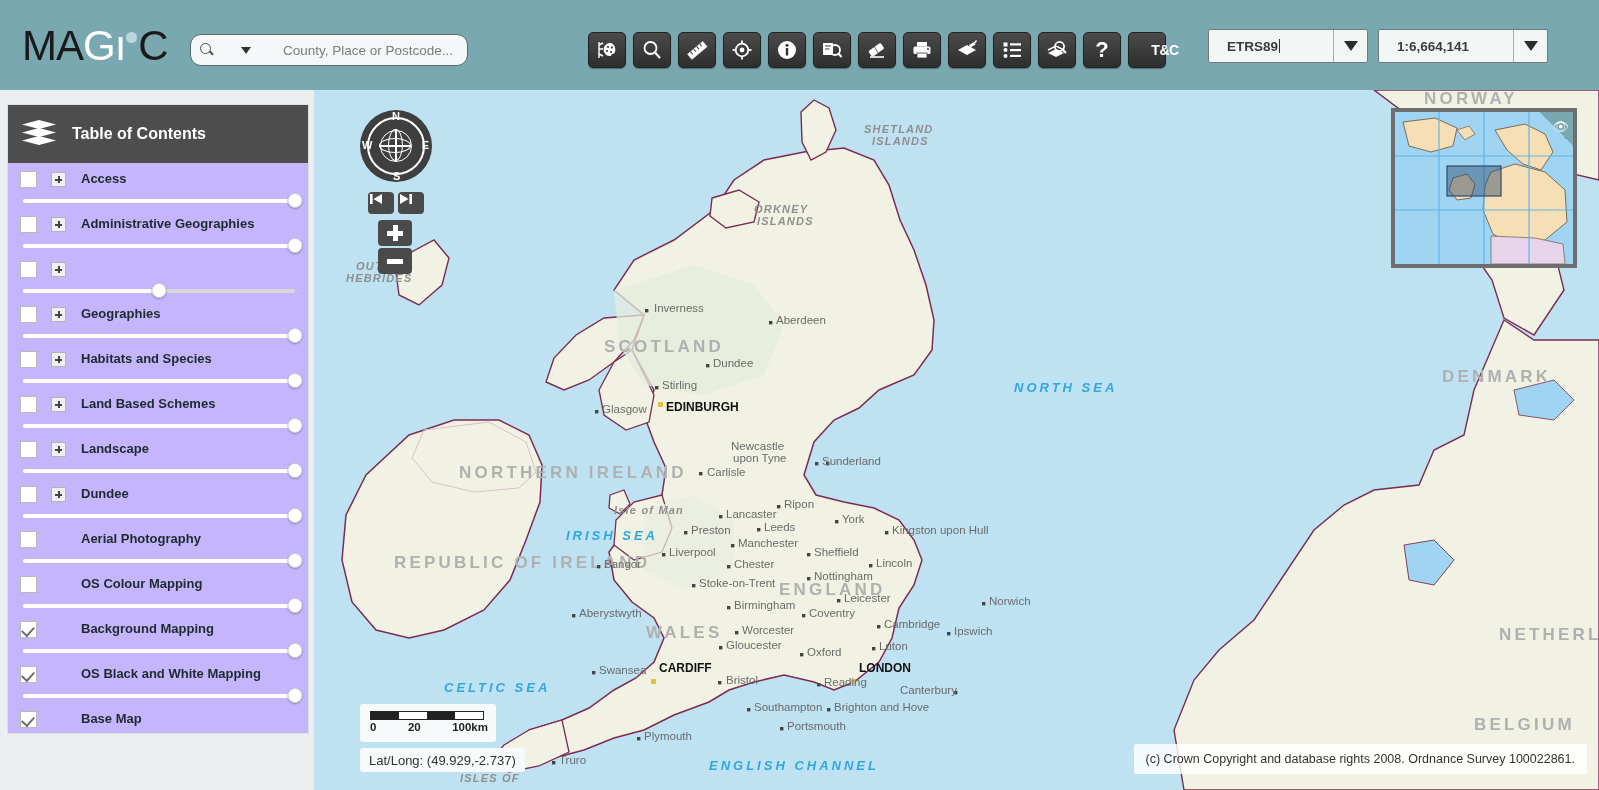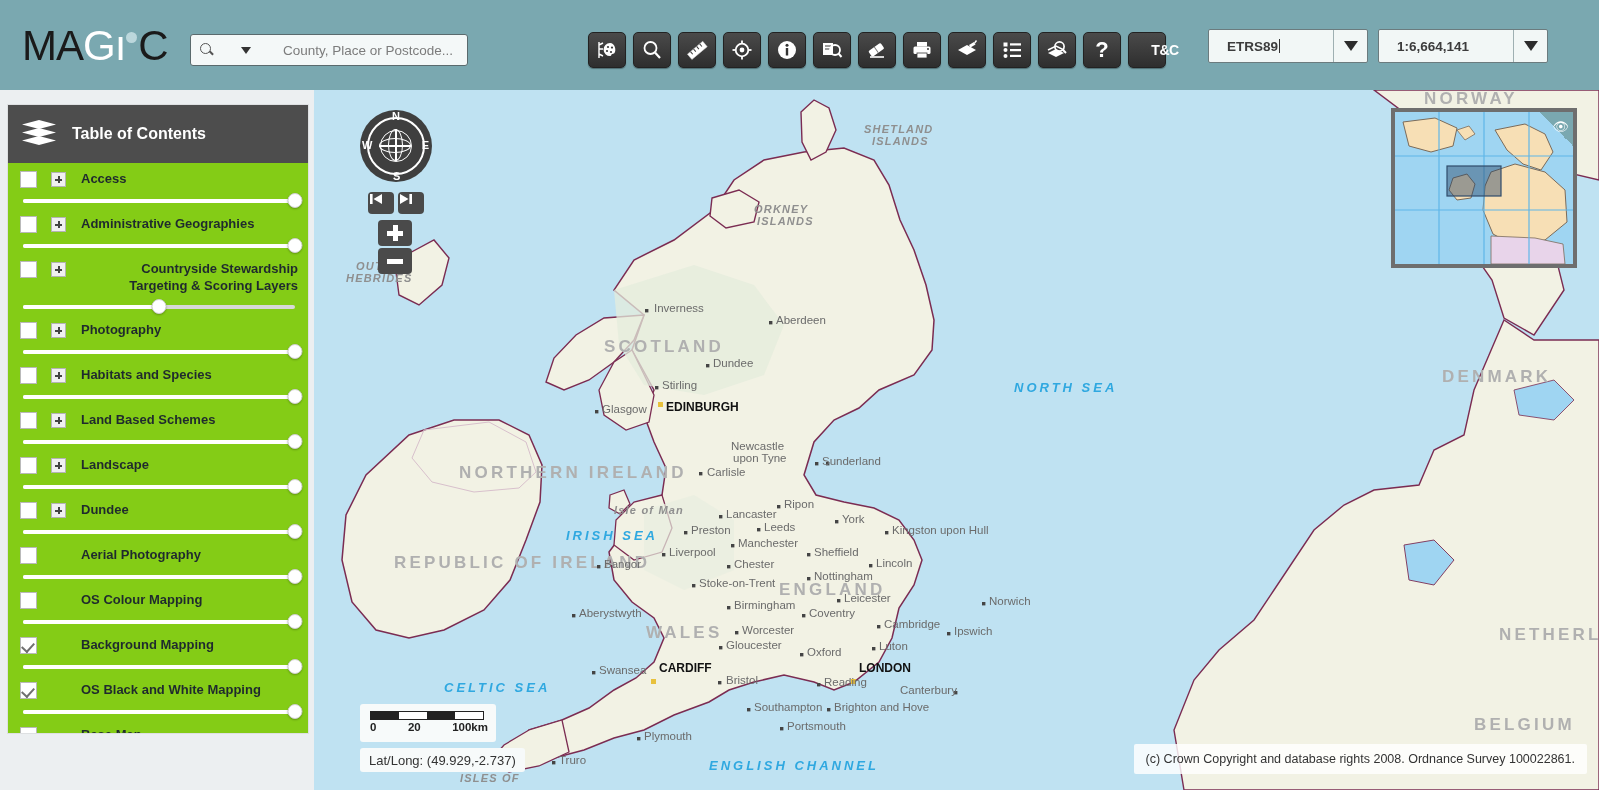--- a/index.html
+++ b/index.html
@@ -23,21 +23,21 @@
     color:#1a1a1a; font-family:"Liberation Sans", sans-serif;
     line-height: 44px; user-select:none;
   }
   #logo .w { color:#ffffff; }
   #logo .dotcircle{
     display:inline-block; width:11px; height:11px; border-radius:50%;
     background:#bcd7dc; position:relative; top:-17px; margin:0 1px 0 1px;
   }
   #search-box {
     position:absolute; left:190px; top:34px; width:278px; height:32px;
-    background:#f4f8f8; border:1px solid #5a6a6d; border-radius:3px;
+    background:#f4f8f8; border:1px solid #5a6a6d; border-radius:11px;
     display:flex; align-items:center;gap:21px;
   }
   #search-box .mag {
     width:16px; height:16px; margin-left:8px; position:relative; flex:none;
   }
   #search-box .mag::before{
     content:""; position:absolute; left:1px; top:1px; width:9px;height:9px;
     border:1.6px solid #555; border-radius:50%;
   }
   #search-box .mag::after{
@@ -87,21 +87,21 @@
     display:flex;align-items:center;justify-content:center; cursor:pointer;
   }
   .hdr-select .arr i{
     width:0;height:0;border-left:7px solid transparent;border-right:7px solid transparent;
     border-top:10px solid #2c2c2c; display:block;
   }
 
   
   #sidebar{
     position:absolute; left:8px; top:105px; width:300px; height:628px;
-    background:#84cc16; box-shadow:0 0 0 1px rgba(0,0,0,.06);
+    background:#c4b5fd; box-shadow:0 0 0 1px rgba(0,0,0,.06);
     overflow:hidden;
   }
   #toc-head{
     height:58px; background:#4d4d4d; display:flex;align-items:center;
     padding-left:14px; gap:16px;
   }
   #toc-head .title{ color:#fff;font-size:16px;font-weight:bold; }
   .layers-ico{ width:34px;height:28px;position:relative;flex:none; }
   .layers-ico span{
     position:absolute;left:0;width:34px;height:9px;background:#fff;
@@ -439,33 +439,32 @@
           <div class="slider">
             <div class="track"></div>
             <div class="fill" style="width: 100%;"></div>
             <div class="knob" style="left: 100%;"></div>
           </div>
         </div>
         <div class="layer-row">
           <div class="layer-top">
             <div class="lchk"></div>
             <div class="lplus"></div>
-            <div class="lname">Countryside Stewardship Targeting &amp; Scoring Layers</div>
           </div>
           <div class="slider">
             <div class="track"></div>
             <div class="fill" style="width: 50%;"></div>
             <div class="knob" style="left: 50%;"></div>
           </div>
         </div>
         <div class="layer-row">
           <div class="layer-top">
             <div class="lchk"></div>
             <div class="lplus"></div>
-            <div class="lname">Photography</div>
+            <div class="lname">Geographies</div>
           </div>
           <div class="slider">
             <div class="track"></div>
             <div class="fill" style="width: 100%;"></div>
             <div class="knob" style="left: 100%;"></div>
           </div>
         </div>
         <div class="layer-row">
           <div class="layer-top">
             <div class="lchk"></div>

